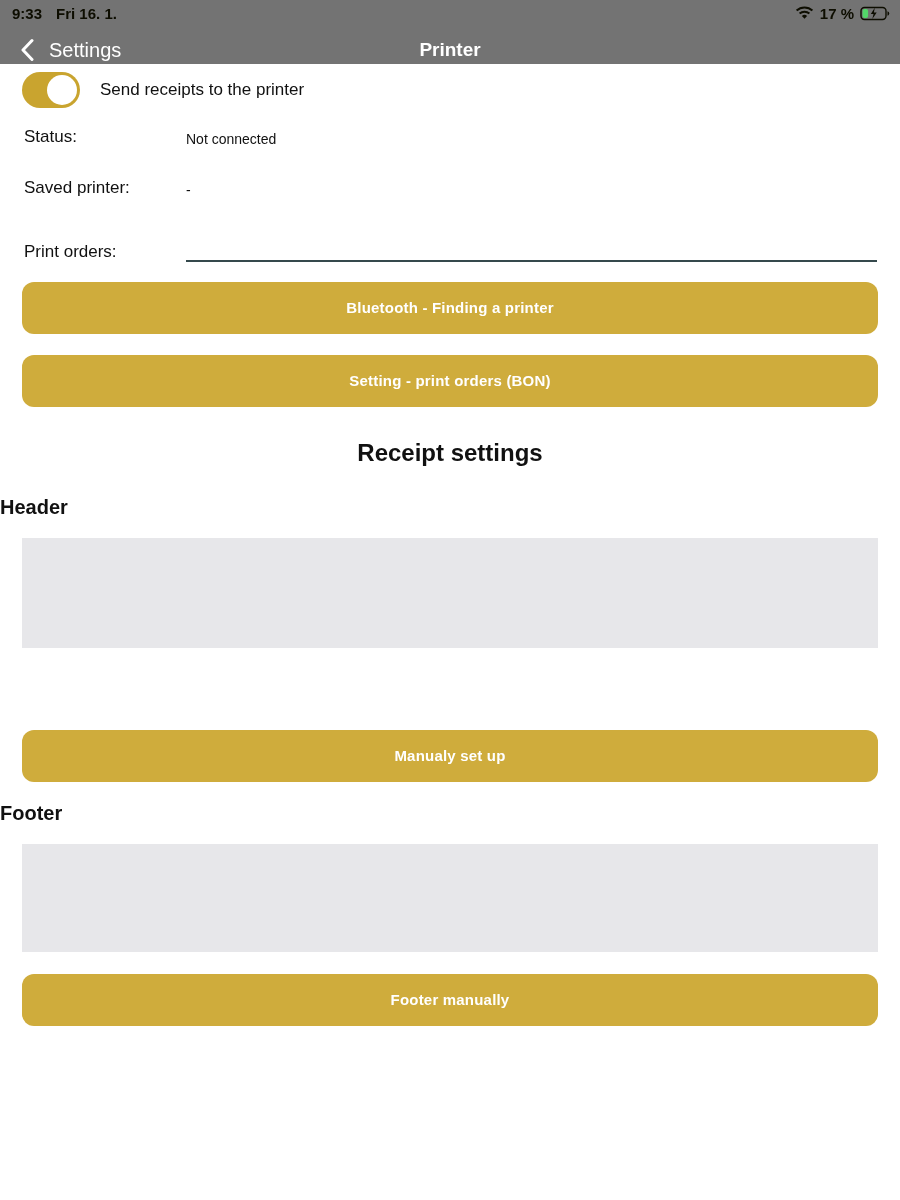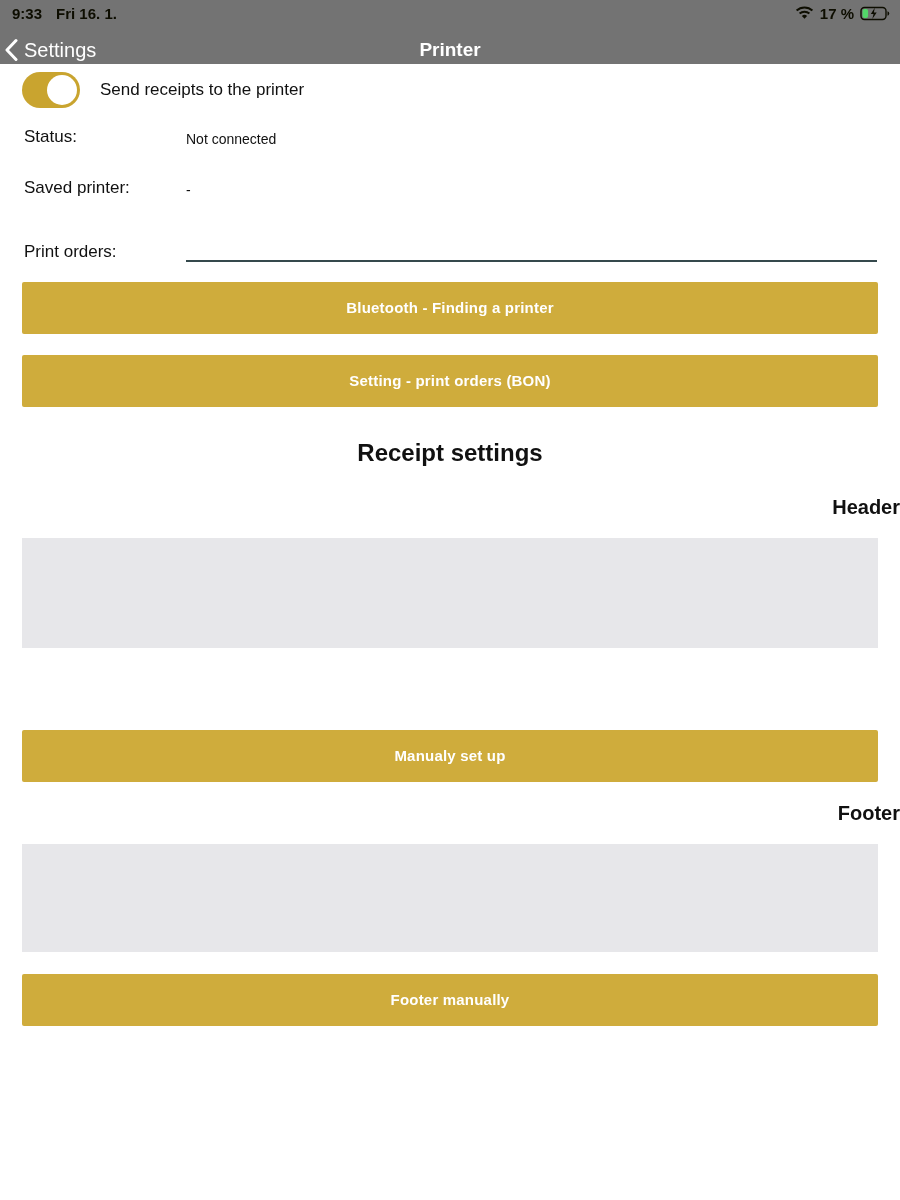--- a/index.html
+++ b/index.html
@@ -9,21 +9,21 @@
   
   .app-header { background: #737373; height: 64px; width: 100%; }
   .status-bar {
     height: 24px; display: flex; justify-content: space-between; align-items: center;
     padding: 2px 10px 0 12px; font-size: 15px; font-weight: 700; color: #0d0d00;
   }
   .status-left { display: flex; gap: 14px; align-items: center; }
   .status-right { display: flex; gap: 6px; align-items: center; }
   .nav-bar { height: 52px; position: relative; display: flex; align-items: center; }
   .back-button {
-    position: absolute; left: 4px; display: flex; align-items: center; gap: 6px;
+    position: absolute; left: 20px; display: flex; align-items: center; gap: 15px;
     color: #ffffff; font-size: 20px; cursor: pointer;
   }
   .nav-title {
     width: 100%; text-align: center; color: #ffffff; font-size: 19px; font-weight: 700;
   }
 
   
   .content { padding-top: 5px; }
 
   .toggle-row { display: flex; align-items: center; margin: 0 0 0 22px; height: 42px; }
@@ -45,30 +45,30 @@
   .row-width { margin-top: 32px; }
   .width-input {
     flex: 1 1 auto; border: none; outline: none; background: transparent;
     border-bottom: 2px solid #35494C; height: 32px; font-size: 17px; font-family: inherit;
   }
 
   .gold-button {
     display: block; margin: 0 22px; width: 856px; height: 52px; border: none;
     background: #CFAC3C; color: #ffffff; font-family: inherit;
     font-size: 15px; font-weight: 700; letter-spacing: 0.2px;
-    border-radius: 2px; cursor: pointer; text-align: center; line-height: 52px;
+    border-radius: 12px; cursor: pointer; text-align: center; line-height: 52px;
   }
   .btn-bluetooth { margin-top: 20px; }
   .btn-orders { margin-top: 21px; }
   .btn-manual { margin-top: 82px; }
   .btn-footer { margin-top: 22px; }
 
   .section-title { text-align: center; font-size: 24px; font-weight: 700; }
   .receipt-settings-title { margin-top: 32px; }
-  .area-title { text-align: right; font-size: 20px; font-weight: 600; }
+  .area-title { text-align: left; font-size: 20px; font-weight: 600; }
   .header-title { margin-top: 29px; }
   .footer-title { margin-top: 20px; }
 
   .text-area {
     display: block; margin: 19px 22px 0 22px; width: 856px; border: none; resize: none;
     background: #E7E7EA; font-family: inherit; font-size: 16px; padding: 8px; outline: none;
   }
   .header-area { height: 110px; }
   .footer-area { height: 108px; }
 

